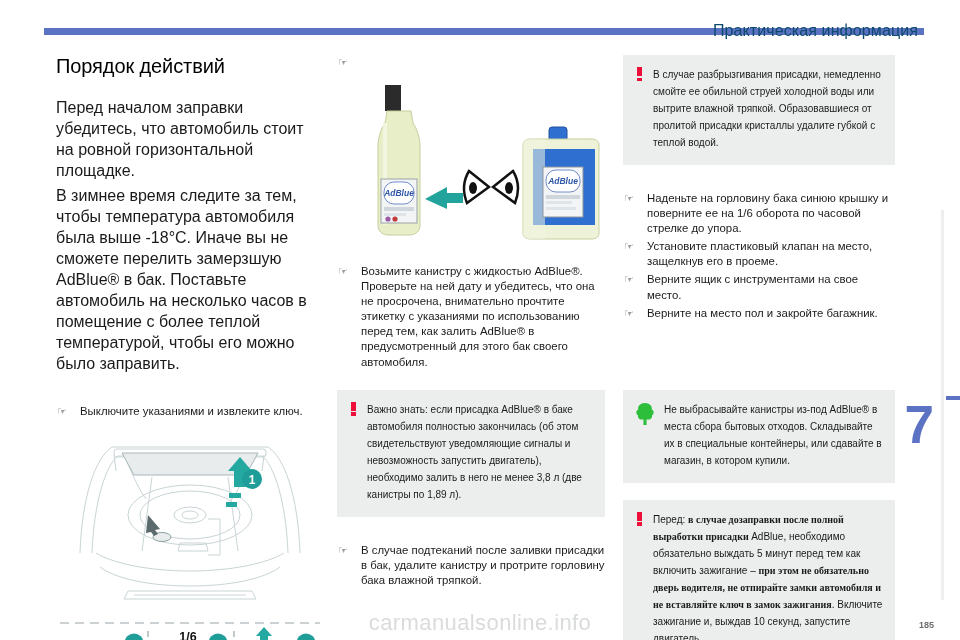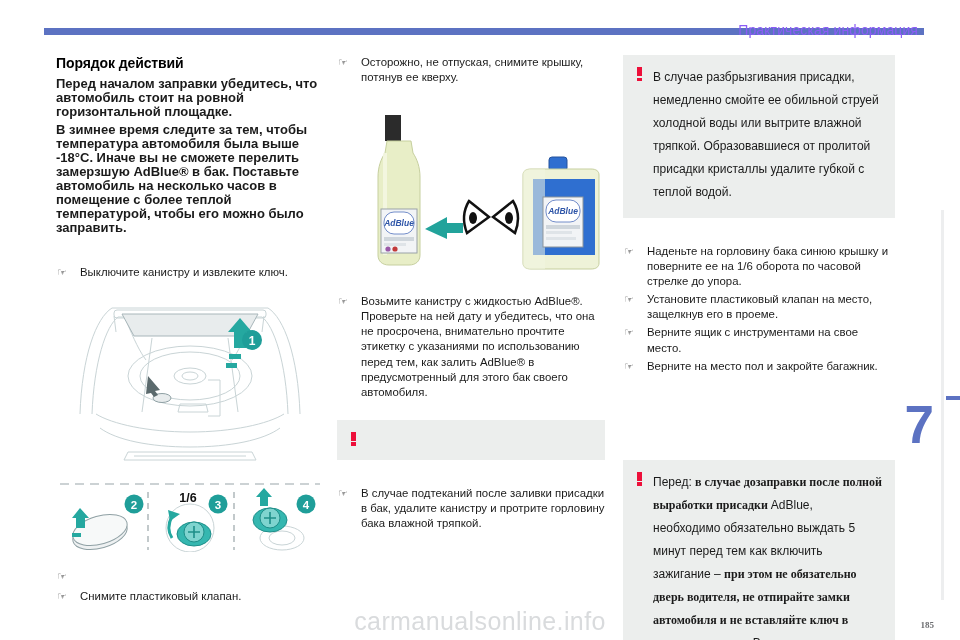--- a/index.html
+++ b/index.html
@@ -20,50 +20,49 @@
     left: 44px;
     top: 28px;
     width: 880px;
     height: 7px;
     background: #5c72c2;
   }
   .header-title {
     position: absolute;
     right: 42px;
     top: 22px;
-    font-size: 14px;
-    color: #8b5cf6;
+    font-size: 16px;
+    color: #0c4a6e;
     letter-spacing: 0.1px;
     white-space: nowrap;
   }
 
   
   .col {
     position: absolute;
     top: 55px;
     width: 268px;
   }
   .col-1 { left: 56px; }
   .col-2 { left: 337px; }
   .col-3 { left: 623px; width: 272px; }
 
   
   h2.section-title {
-    font-size: 14px;
-    font-weight: bold;
+    font-size: 20px;
+    font-weight: normal;
     color: #000;
-    margin-bottom: 6px;
+    margin-bottom: 19px;
     letter-spacing: -0.1px;
   }
   .para {
-    font-size: 13px;
-    line-height: 14px;
+    font-size: 16px;
+    line-height: 21px;
     color: #1a1a1a;
     margin-bottom: 4px;
-    font-weight: bold;
   }
 
   
   .bullet {
     position: relative;
     padding-left: 24px;
     font-size: 11.4px;
     line-height: 15.1px;
     margin-bottom: 3px;
   }
@@ -81,22 +80,22 @@
 
   
   .note {
     background: #eceeed;
     padding: 11px 12px 14px 12px;
     position: relative;
     display: flex;
     gap: 9px;
   }
   .note-body {
-    font-size: 12px;
-    line-height: 23px;
+    font-size: 10px;
+    line-height: 17px;
     color: #1a1a1a;
     flex: 1;
   }
   .note-body b { font-weight: bold; font-family: Liberation Serif, serif; }
   .icon-warn {
     flex: 0 0 auto;
     width: 9px;
     margin-top: 1px;
     display: flex;
     flex-direction: column;
@@ -148,29 +147,28 @@
     height: 390px;
     background: #edeeef;
   }
   .page-num {
     position: absolute;
     right: 26px;
     bottom: 10px;
     font-size: 9px;
     color: #6d6e71;
     font-weight: bold;
-    font-family: Liberation Serif, serif;
   }
   .watermark {
     position: absolute;
     left: 0;
     right: 0;
     bottom: 4px;
     text-align: center;
-    font-size: 25px;
+    font-size: 22px;
     color: #d9dbdd;
     letter-spacing: 0.4px;
     font-family: "Liberation Sans", sans-serif;
   }
 </style>
 </head>
 <body>
 
 <div class="header-bar"></div>
 <div class="header-title">Практическая информация</div>
@@ -185,21 +183,21 @@
 
   <h2 class="section-title">Порядок действий</h2>
 
   <p class="para">Перед началом заправки убедитесь, что автомобиль стоит на ровной горизонтальной площадке.</p>
   <p class="para">В зимнее время следите за тем, чтобы температура автомобиля была выше -18°C. Иначе вы не сможете перелить замерзшую AdBlue® в бак. Поставьте автомобиль на несколько часов в помещение с более теплой температурой, чтобы его можно было заправить.</p>
 
   <div class="gap-l"></div>
 
   <div class="bullet">
     <span class="hand">☞</span>
-    <span>Выключите канистру и извлеките ключ.</span>
+    <span>Выключите указаниями и извлеките ключ.</span>
   </div>
 
   <div class="gap-s"></div>
 
   <svg class="illus" viewBox="0 0 268 190">
     <g stroke="#c9d4d6" stroke-width="1" fill="none">
 
       <path d="M24 122 C26 64 40 26 56 16 L212 16 C228 26 242 64 244 122"></path>
       <path d="M36 122 C38 70 50 34 62 25 L206 25 C218 34 230 70 232 122"></path>
 
@@ -300,21 +298,20 @@
     <span class="hand">☞</span>
     <span>Снимите пластиковый клапан.</span>
   </div>
 
 </div>
 
 <div class="col col-2">
 
   <div class="bullet">
     <span class="hand">☞</span>
-    <span>Осторожно, не отпуская, снимите крышку, потянув ее кверху.</span>
   </div>
 
   <div class="gap-m"></div>
 
   <svg class="illus" viewBox="0 0 268 172">
 
     <g>
       <rect x="48" y="10" width="16" height="26" fill="#2b2b2b"></rect>
       <path d="M50 36 L48 48 C44 54 41 62 41 72 L41 150 C41 156 45 160 52 160 L72 160 C79 160 83 156 83 150 L83 72 C83 62 80 54 76 48 L74 36 Z" fill="#e8eec7" stroke="#c6cf9e" stroke-width="1"></path>
       <path d="M48 48 L48 150" stroke="#f5f8e4" stroke-width="4" opacity="0.85"></path>
@@ -366,20 +363,21 @@
     <span>Возьмите канистру с жидкостью AdBlue®. Проверьте на ней дату и убедитесь, что она не просрочена, внимательно прочтите этикетку с указаниями по использованию перед тем, как залить AdBlue® в предусмотренный для этого бак своего автомобиля.</span>
   </div>
 
   <div class="gap-m"></div>
 
   <div class="note">
     <span class="icon-warn">
       <span class="bar"></span>
         <span class="dot"></span>
     </span>
+    <span class="note-body">Важно знать: если присадка AdBlue® в баке автомобиля полностью закончилась (об этом свидетельствуют уведомляющие сигналы и невозможность запустить двигатель), необходимо залить в него не менее 3,8 л (две канистры по 1,89 л).</span>
   </div>
 
   <div class="gap-l"></div>
 
   <div class="bullet">
     <span class="hand">☞</span>
     <span>В случае подтеканий после заливки присадки в бак, удалите канистру и протрите горловину бака влажной тряпкой.</span>
   </div>
 </div>
 
@@ -407,20 +405,28 @@
     <span class="hand">☞</span>
     <span>Верните ящик с инструментами на свое место.</span>
   </div>
   <div class="bullet">
     <span class="hand">☞</span>
     <span>Верните на место пол и закройте багажник.</span>
   </div>
 
   <div style="height:66px"></div>
 
+  <div class="note">
+    <span class="icon-tree">
+      <svg viewBox="0 0 20 24" width="20" height="24">
+        <path d="M10 1 C5.5 1 2.5 4 3.2 7.6 C0.8 8.6 0.6 12 3 13.4 C2.6 16.4 5.6 18.4 8.4 17.3 L8.4 23 L11.6 23 L11.6 17.3 C14.4 18.4 17.4 16.4 17 13.4 C19.4 12 19.2 8.6 16.8 7.6 C17.5 4 14.5 1 10 1 Z" fill="#2dbe3c"></path>
+      </svg>
+    </span>
+    <span class="note-body">Не выбрасывайте канистры из-под AdBlue® в места сбора бытовых отходов. Складывайте их в специальные контейнеры, или сдавайте в магазин, в котором купили.</span>
+  </div>
 
   <div class="gap-m"></div>
 
   <div class="note">
     <span class="icon-warn">
       <span class="bar"></span>
         <span class="dot"></span>
     </span>
     <span class="note-body"><span>Перед: </span><b>в случае дозаправки после полной выработки присадки </b><span>AdBlue, необходимо обязательно выждать 5 минут перед тем как включить зажигание – </span><b>при этом не обязательно дверь водителя, не отпирайте замки автомобиля и не вставляйте ключ в замок зажигания</b><span>. Включите зажигание и, выждав 10 секунд, запустите двигатель.</span></span>
   </div>

